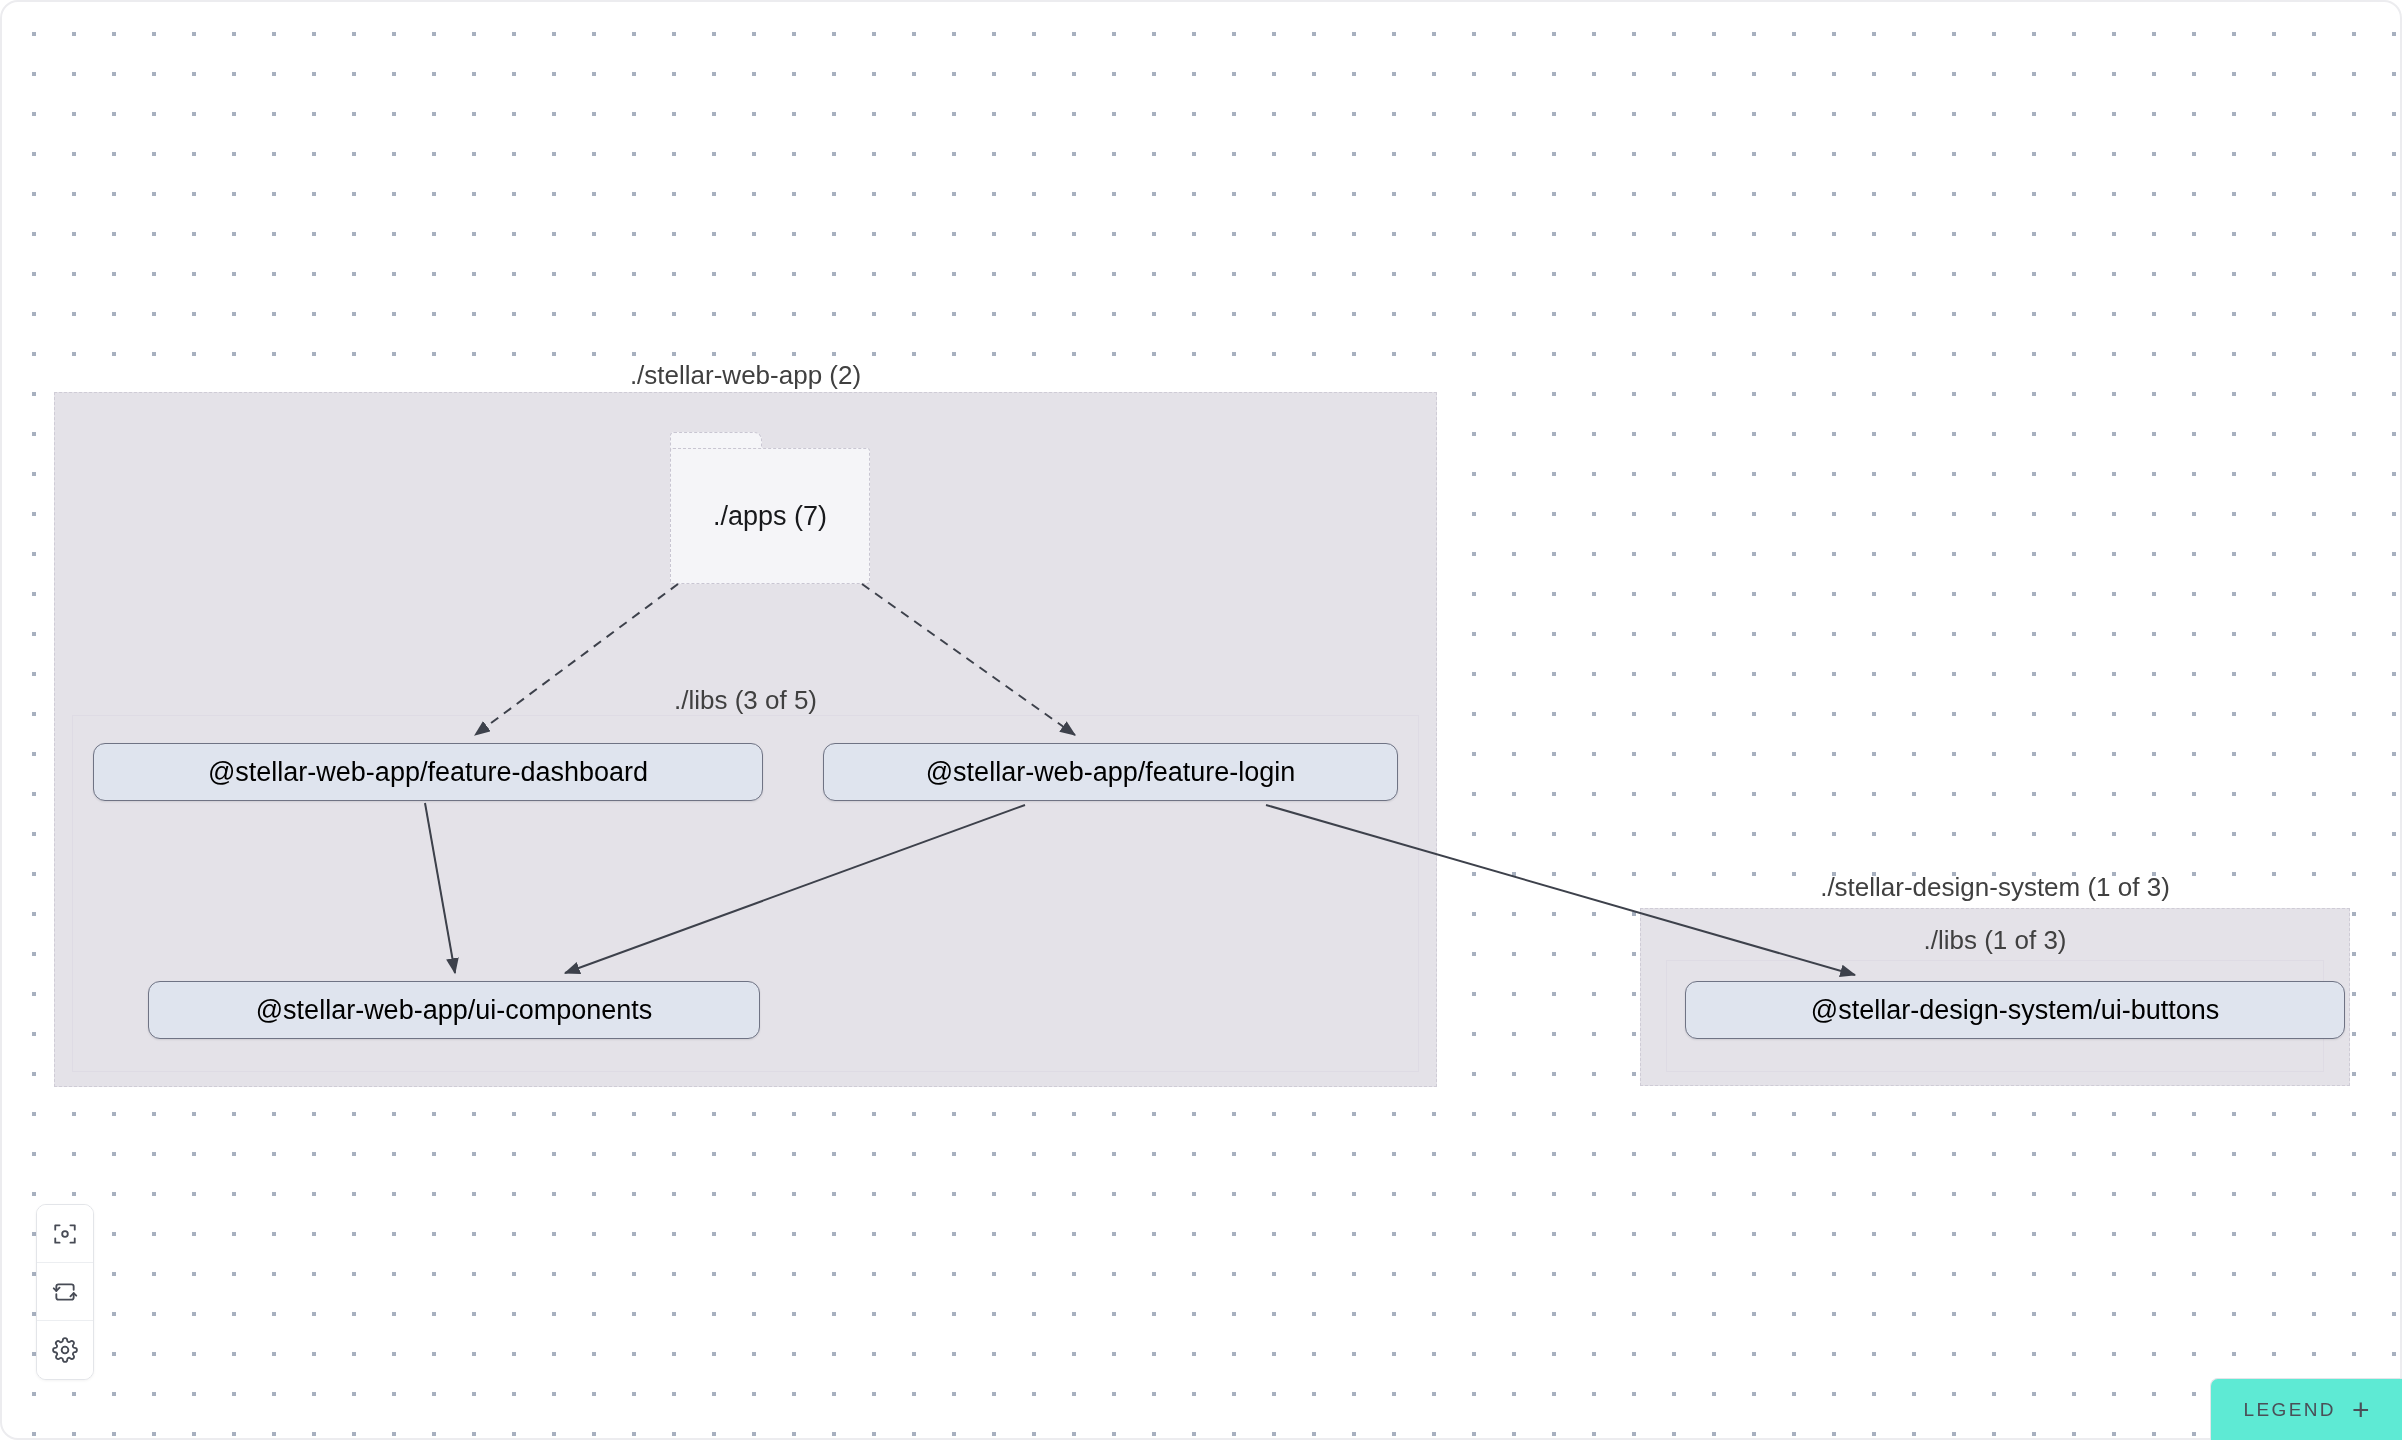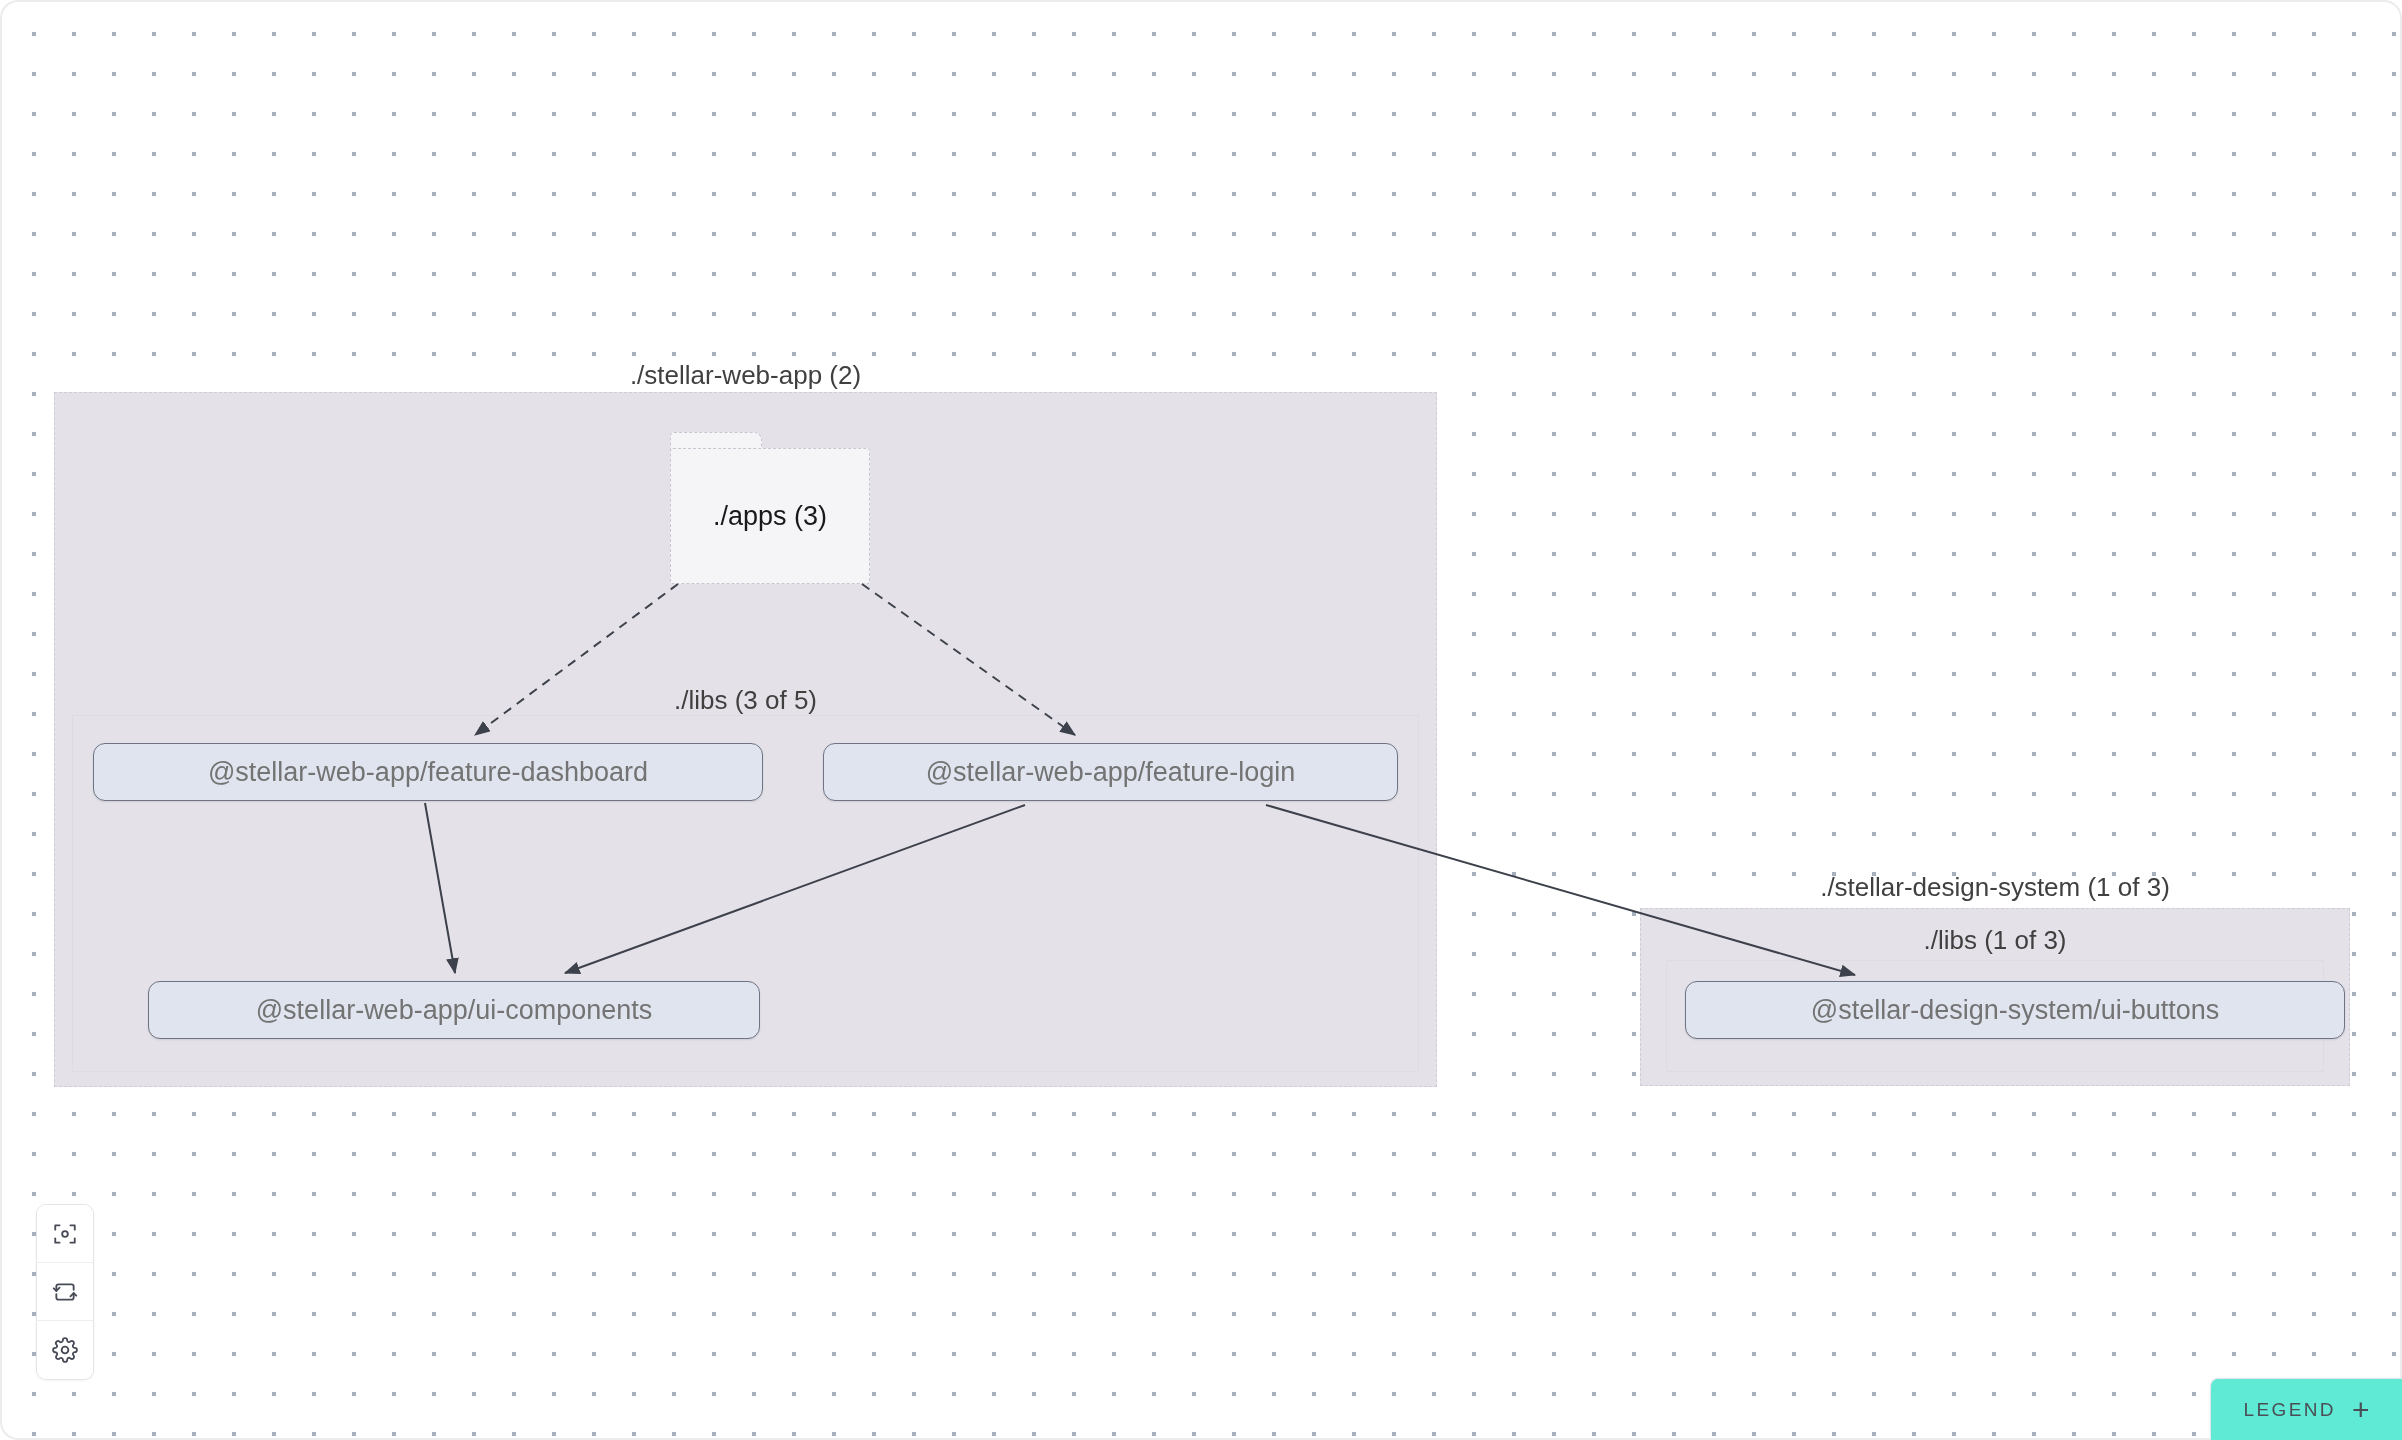--- a/index.html
+++ b/index.html
@@ -112,21 +112,21 @@
   
   .pkg-node {
     position: absolute;
     display: flex;
     align-items: center;
     justify-content: center;
     background: #dfe4ee;
     border: 1.5px solid #6f7384;
     border-radius: 12px;
     box-shadow: 0 1px 2px rgba(20,22,30,0.10);
-    color: #737373;
+    color: #000000;
     font-size: 27px;
     white-space: nowrap;
     z-index: 4;
   }
 
   
   #controls {
     position: absolute;
     left: 36px;
     bottom: 60px;
@@ -196,21 +196,21 @@
 
   <div class="project-container" style="left:54px;top:392px;width:1383px;height:695px;"></div>
 
   <div class="container-label" style="top:685px;left:72px;width:1347px;">./libs (3 of 5)</div>
 
   <div class="libs-container" style="left:72px;top:715px;width:1347px;height:357px;"></div>
 
   <div class="folder-node" style="left:670px;top:432px;width:200px;height:152px;">
     <div class="folder-tab"></div>
     <div class="folder-body"></div>
-    <div class="folder-label">./apps (3)</div>
+    <div class="folder-label">./apps (7)</div>
   </div>
 
   <div class="pkg-node" style="left:93px;top:743px;width:670px;height:58px;">@stellar-web-app/feature-dashboard</div>
 
   <div class="pkg-node" style="left:823px;top:743px;width:575px;height:58px;">@stellar-web-app/feature-login</div>
 
   <div class="pkg-node" style="left:148px;top:981px;width:612px;height:58px;">@stellar-web-app/ui-components</div>
 
   <div class="container-label" style="top:872px;left:1640px;width:710px;">./stellar-design-system (1 of 3)</div>
 

